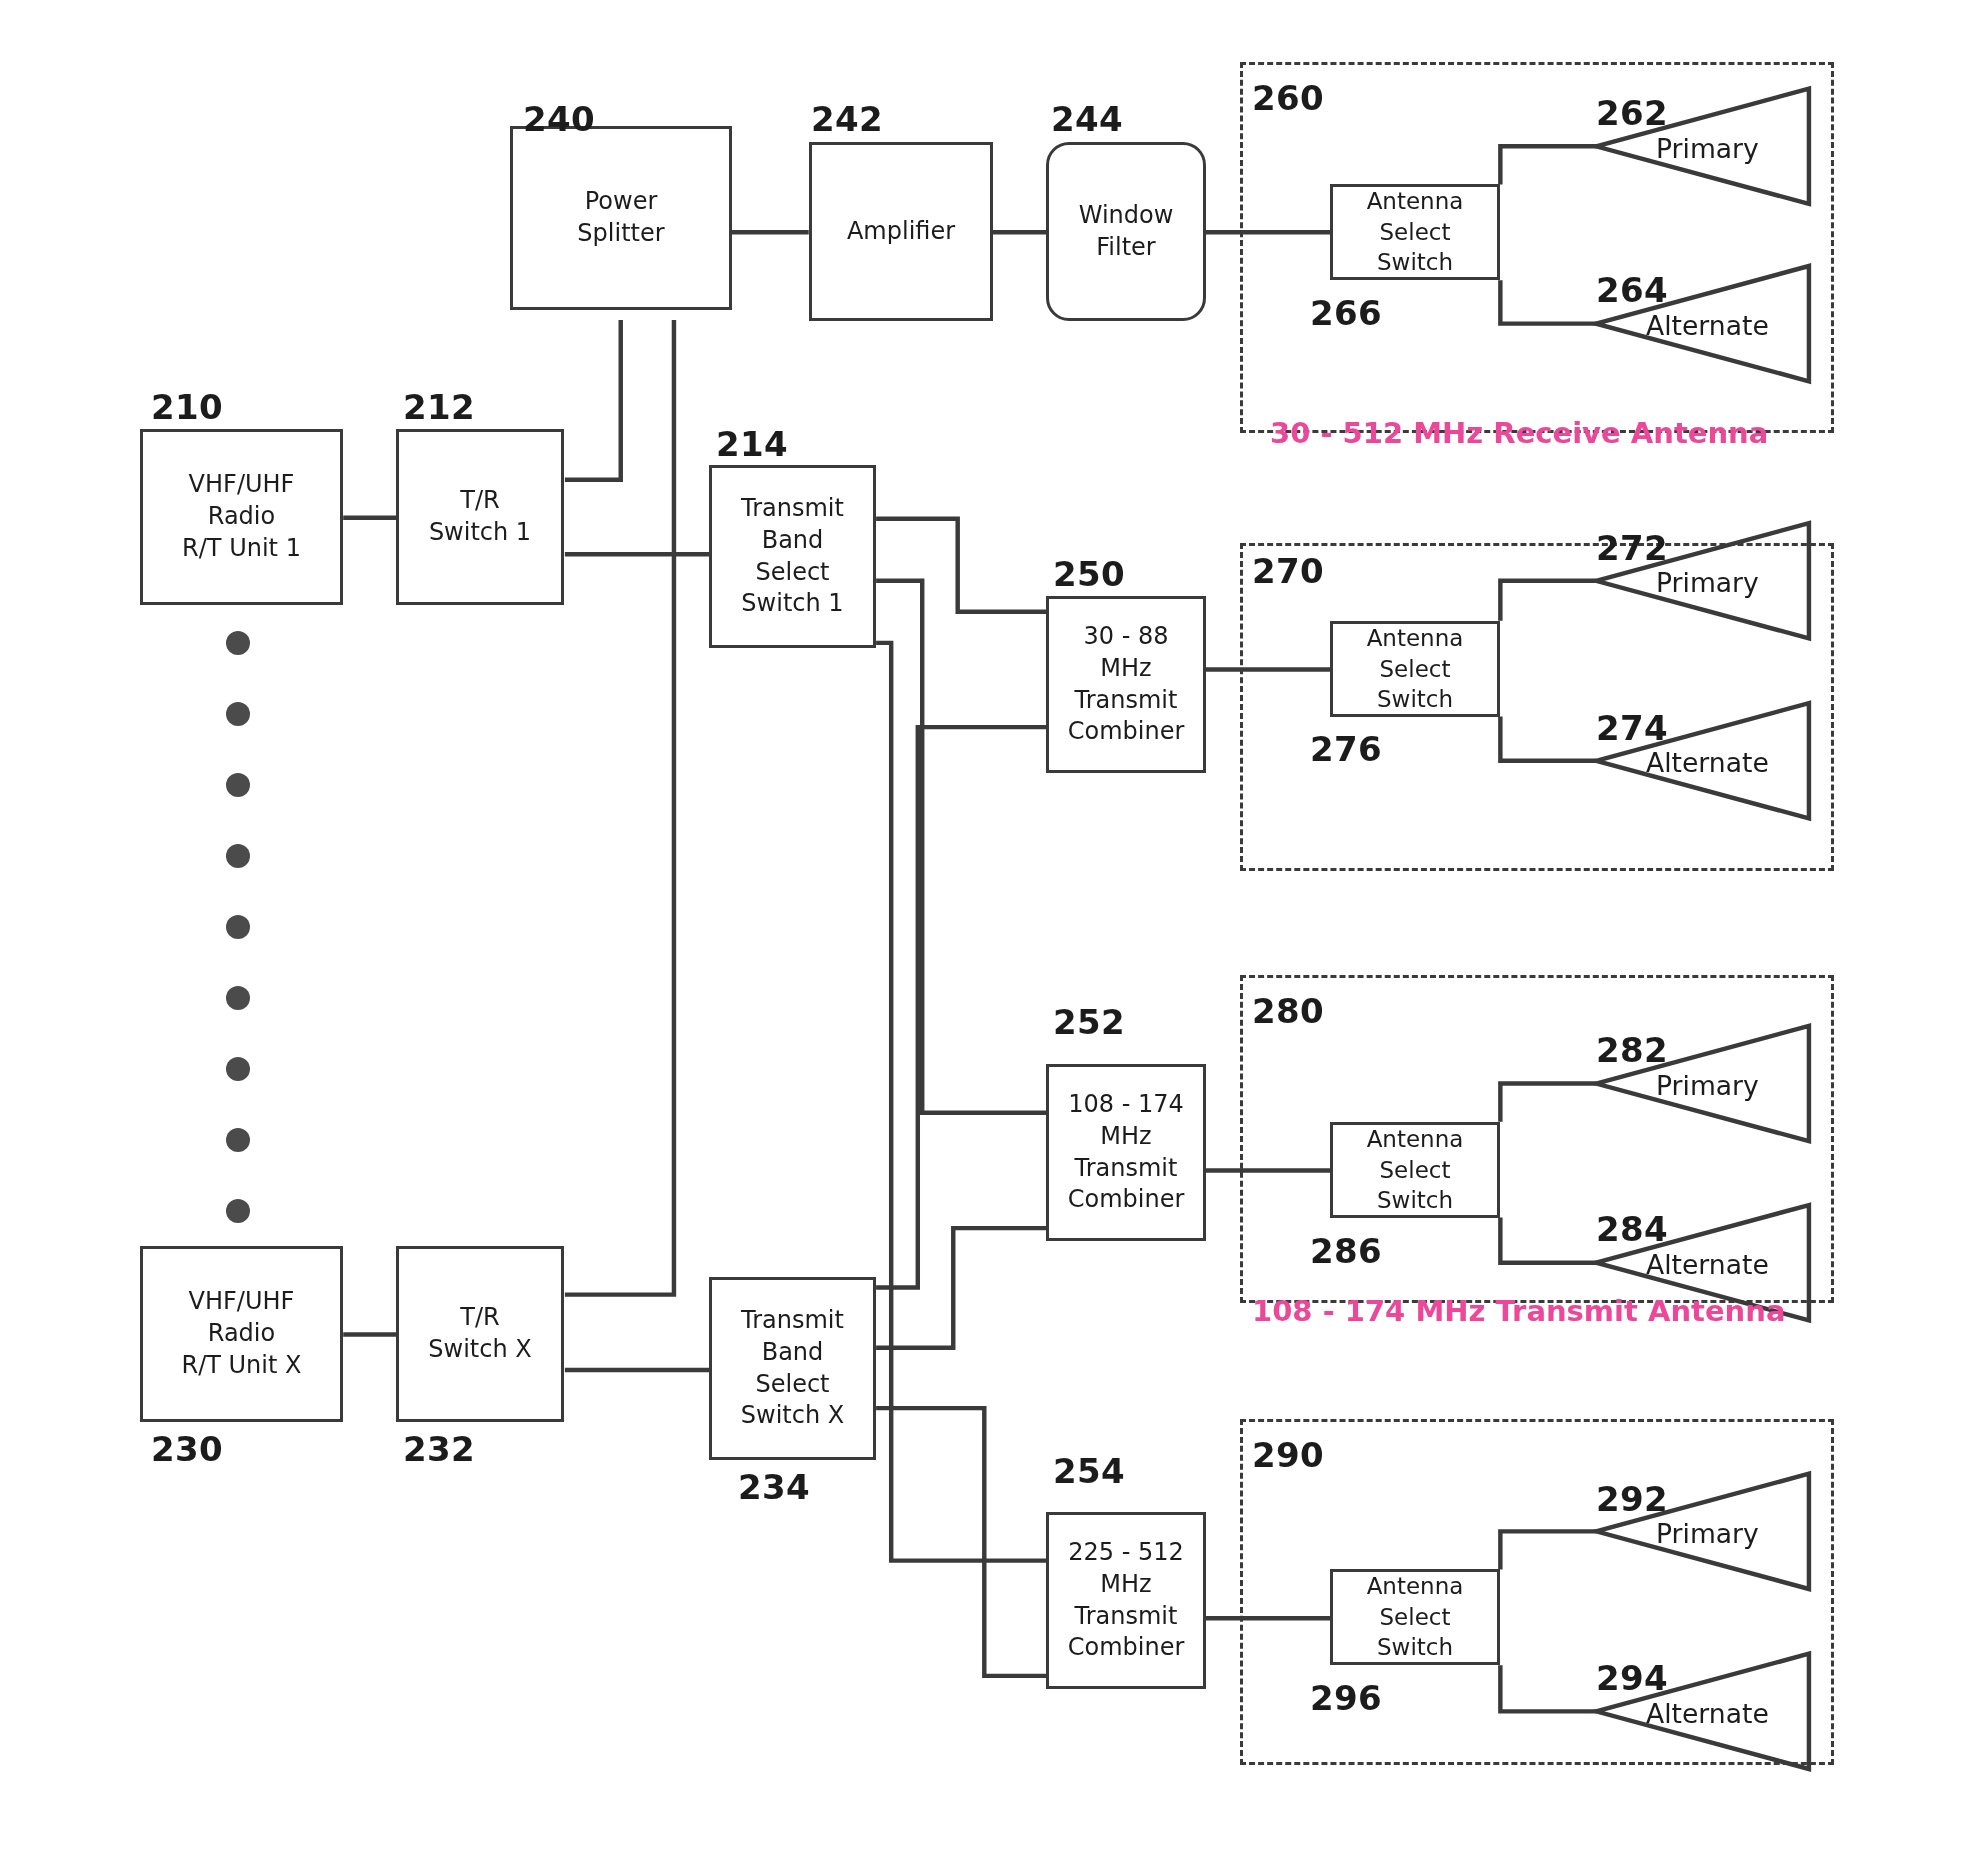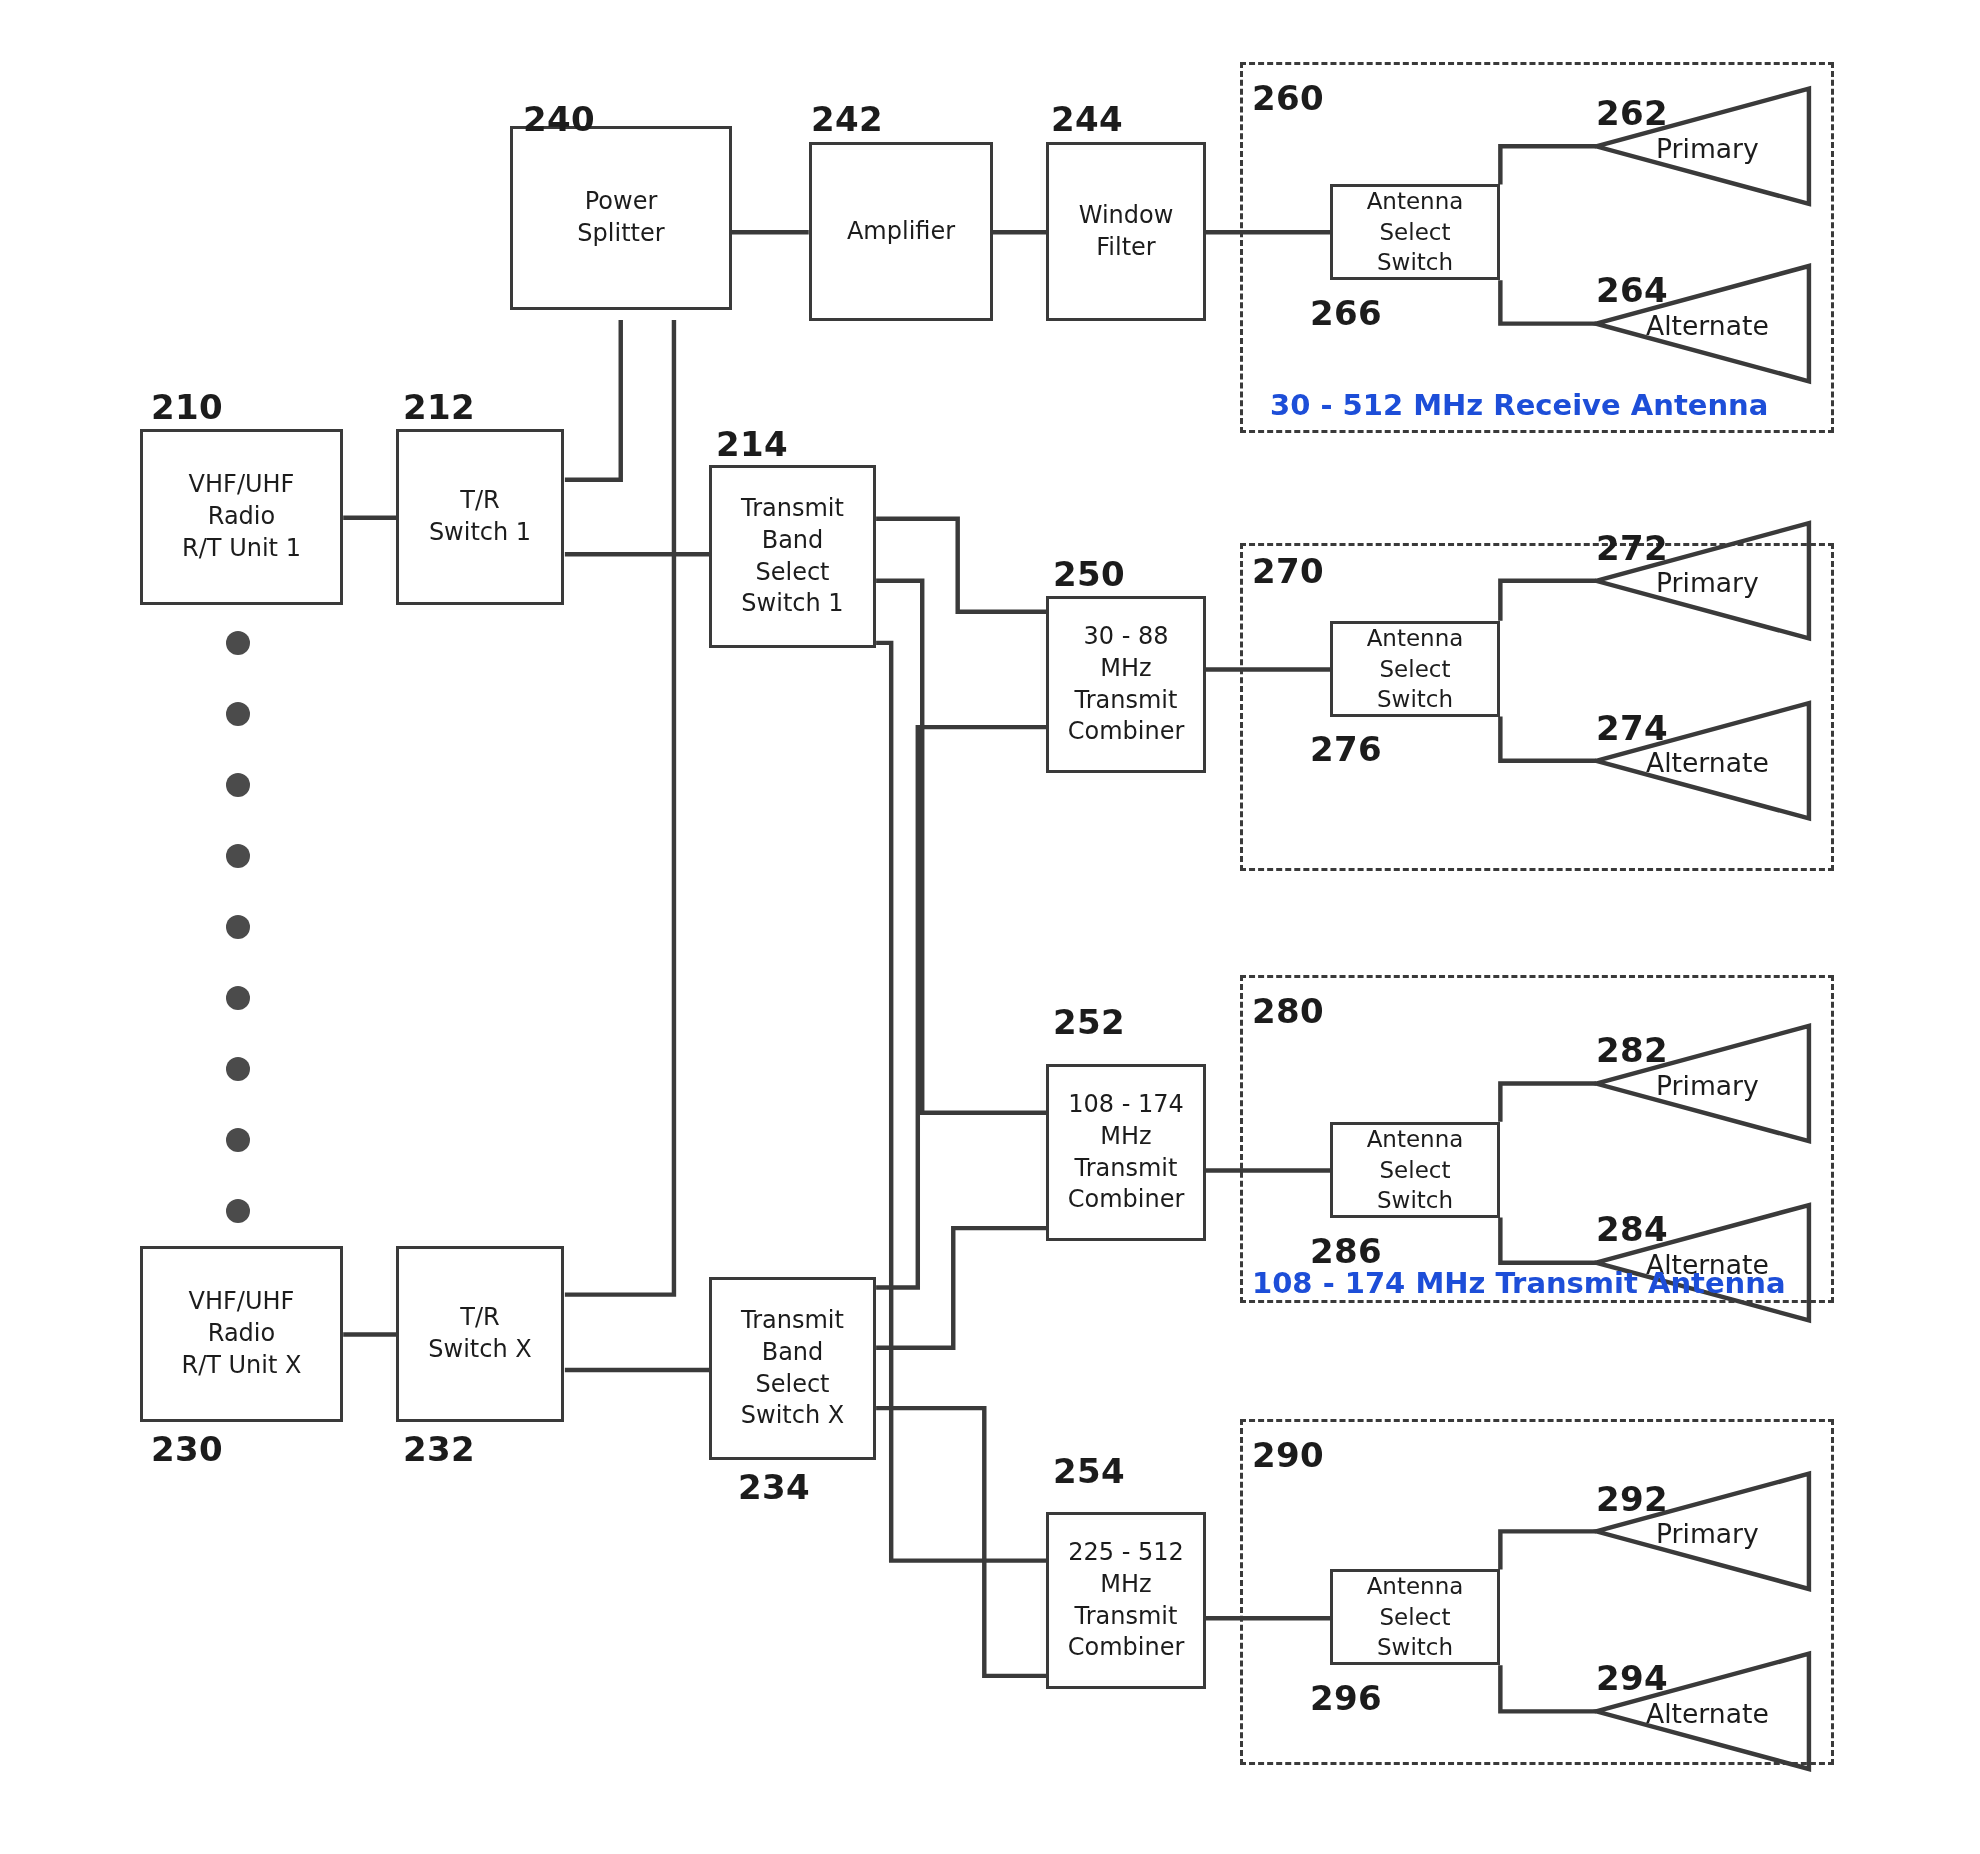--- a/index.html
+++ b/index.html
@@ -12,21 +12,21 @@
        font-family:"DejaVu Sans", sans-serif;font-size:24px;color:#1c1c1c;line-height:1.32;
        box-sizing:border-box;}
   .box span{display:block;white-space:pre-line;}
 
   .dashbox{position:absolute;border:3.5px dashed #3a3a3a;background:transparent;box-sizing:border-box;}
 
   .ref{position:absolute;font-family:"DejaVu Sans", sans-serif;font-size:34px;font-weight:bold;
        color:#1c1c1c;letter-spacing:0.4px;white-space:nowrap;}
 
   .grouplabel{position:absolute;font-family:"DejaVu Sans", sans-serif;font-size:29px;font-weight:bold;
-       color:#1d4ed8;white-space:nowrap;}
+       color:#ec4899;white-space:nowrap;margin-top:28px;}
 
   .antlabel{position:absolute;font-family:"DejaVu Sans", sans-serif;font-size:26.6px;color:#1c1c1c;white-space:nowrap;}
 
   .dot{position:absolute;width:24px;height:24px;border-radius:50%;background:#4b4b4b;}
 </style>
 </head>
 <body>
 
 <div id="stage">
 
@@ -104,21 +104,21 @@
     <span>Power
 Splitter</span>
   </div>
   <div class="ref" style="left:523px;top:99px;">240</div>
 
   <div class="box" style="left:809px;top:142px;width:184px;height:179px;">
     <span>Amplifier</span>
   </div>
   <div class="ref" style="left:811px;top:99px;">242</div>
 
-  <div class="box" style="left:1046px;top:142px;width:160px;height:179px;">
+  <div class="box" style="left:1046px;top:142px;width:160px;height:179px;border-radius:23px;">
     <span>Window
 Filter</span>
   </div>
   <div class="ref" style="left:1051px;top:99px;">244</div>
 
   <div class="box" style="left:140px;top:429px;width:203px;height:176px;">
     <span>VHF/UHF
 Radio
 R/T Unit 1</span>
   </div>

